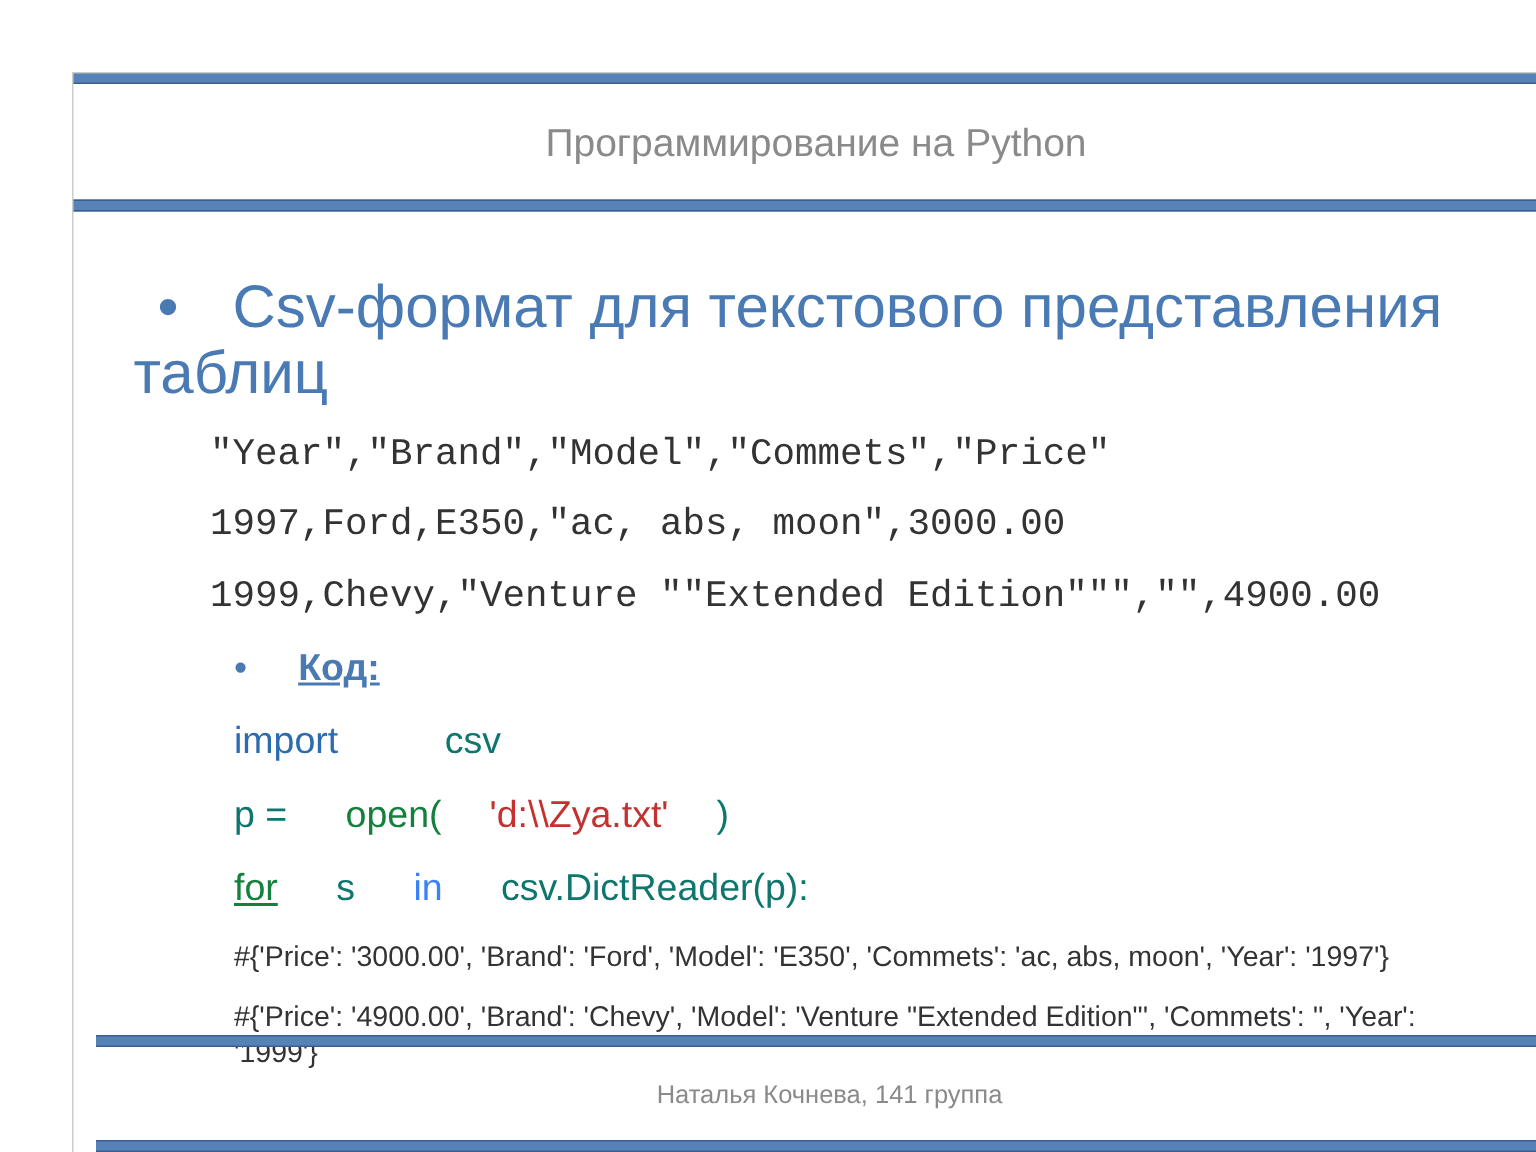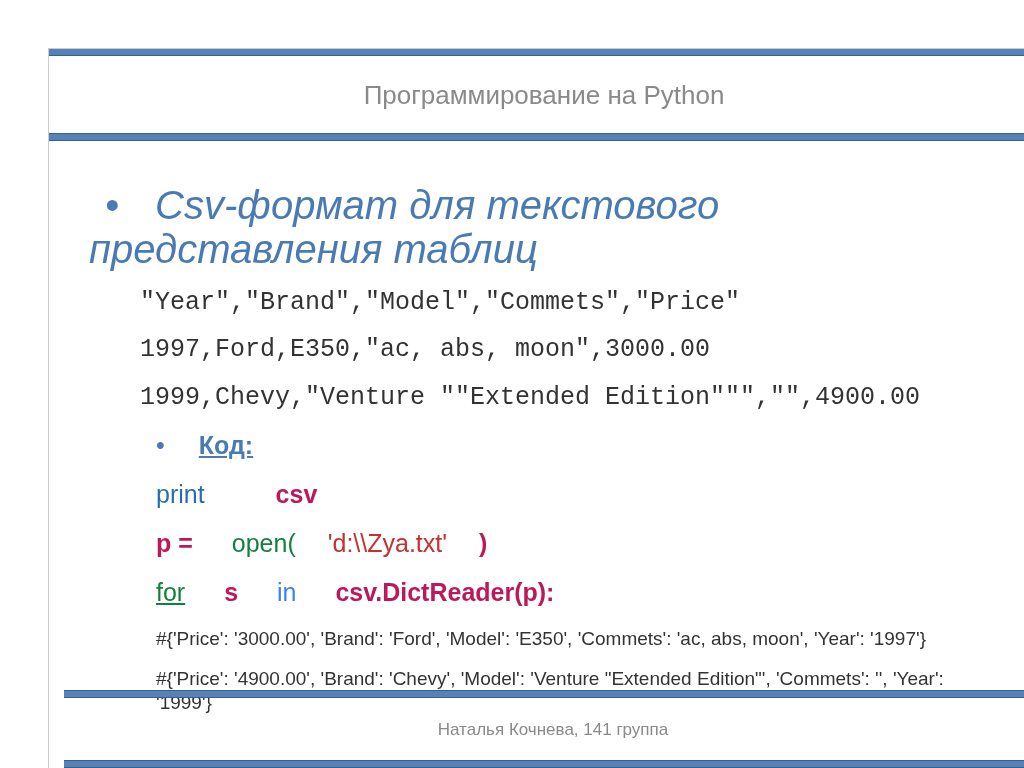--- a/index.html
+++ b/index.html
@@ -34,21 +34,20 @@
     .content-area {
       padding: 10px 30px 10px 25px;
     }
     .slide-title {
       color: #4a7ab4;
       font-size: 40px;
       font-weight: 400;
       line-height: 1.1;
       margin-bottom: 12px;
       font-family: "Segoe UI Light", "Segoe UI", Arial, sans-serif;
-      font-style: italic;
     }
     .bullet-main::before {
       content: "•";
       color: #4a7ab4;
       margin-right: 4px;
     }
     .body-content {
       padding-left: 35px;
       font-size: 25px;
       line-height: 1.32;
@@ -68,21 +67,21 @@
       color: #333333;
       font-size: 25px;
       line-height: 1.25;
     }
     .kw-import { color: #2b6cb0; font-family: "Segoe UI", Arial, sans-serif; }
     .fn-open { color: #15803d; }
     .str-red { color: #c53030; }
     .kw-for { color: #15803d; text-decoration: underline; }
     .kw-in { color: #3b82f6; }
     .fn-print { color: #2b6cb0; }
-    .ident { color: #be185d; font-weight: bold; }
+    .ident { color: #0f766e; }
     .py-line { font-family: "Segoe UI", Arial, sans-serif; font-size: 25px; }
     .output-block {
       font-family: "Segoe UI", Arial, sans-serif;
       color: #333333;
       font-size: 19px;
       margin-top: 18px;
       line-height: 1.28;
     }
     .frame {
       position: absolute;
@@ -106,21 +105,21 @@
   <div class="body-content">
     <div class="mono-text">"Year","Brand","Model","Commets","Price"</div>
     <div class="mono-text">1997,Ford,E350,"ac, abs, moon",3000.00</div>
     <div class="mono-text">1999,Chevy,"Venture ""Extended Edition""","",4900.00</div>
 
     <div>
       <span class="file-label-bullet"></span><span class="file-label">Код:</span>
     </div>
 
     <div class="py-line">
-      <span class="kw-import">print</span><span> </span><span class="ident">csv</span>
+      <span class="kw-import">import</span><span> </span><span class="ident">csv</span>
     </div>
 
     <div class="py-line">
       <span class="ident">p = </span><span class="fn-open">open(</span><span class="str-red">'d:\\Zya.txt'</span><span class="ident">)</span>
     </div>
 
     <div class="py-line">
       <span class="kw-for">for</span><span class="ident"> s </span><span class="kw-in">in</span><span class="ident"> csv.DictReader(p):</span>
     </div>
 

